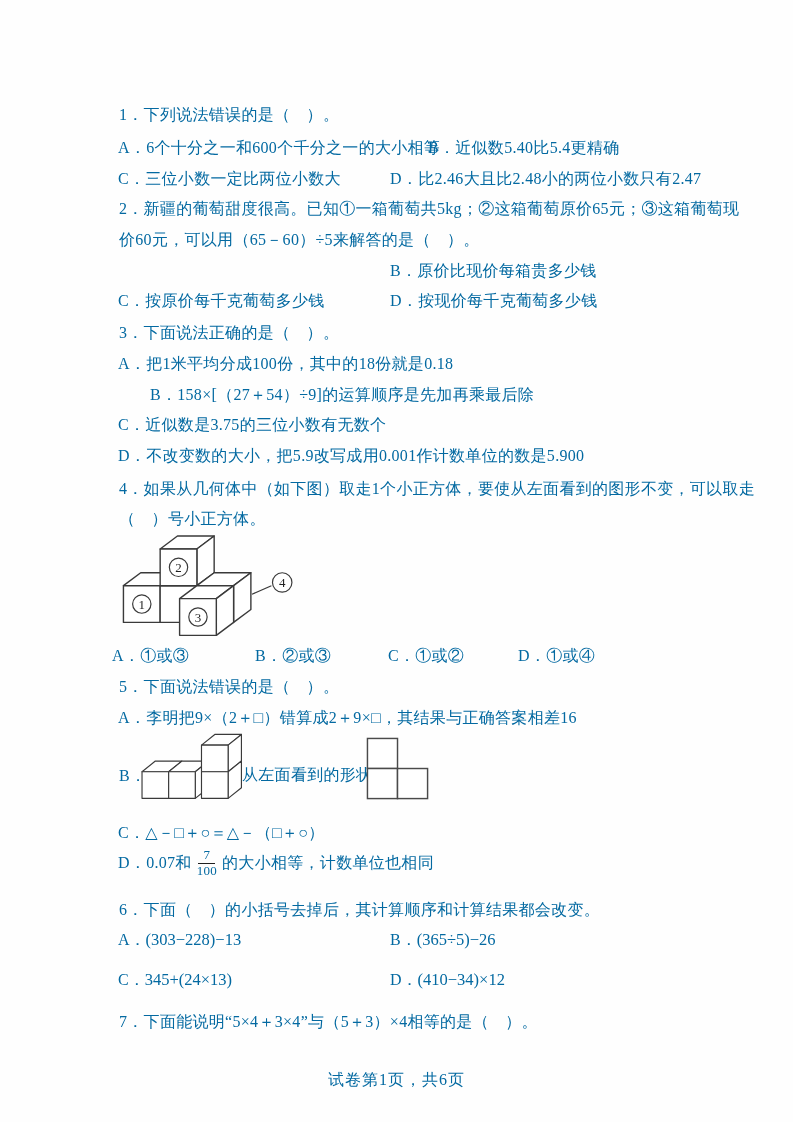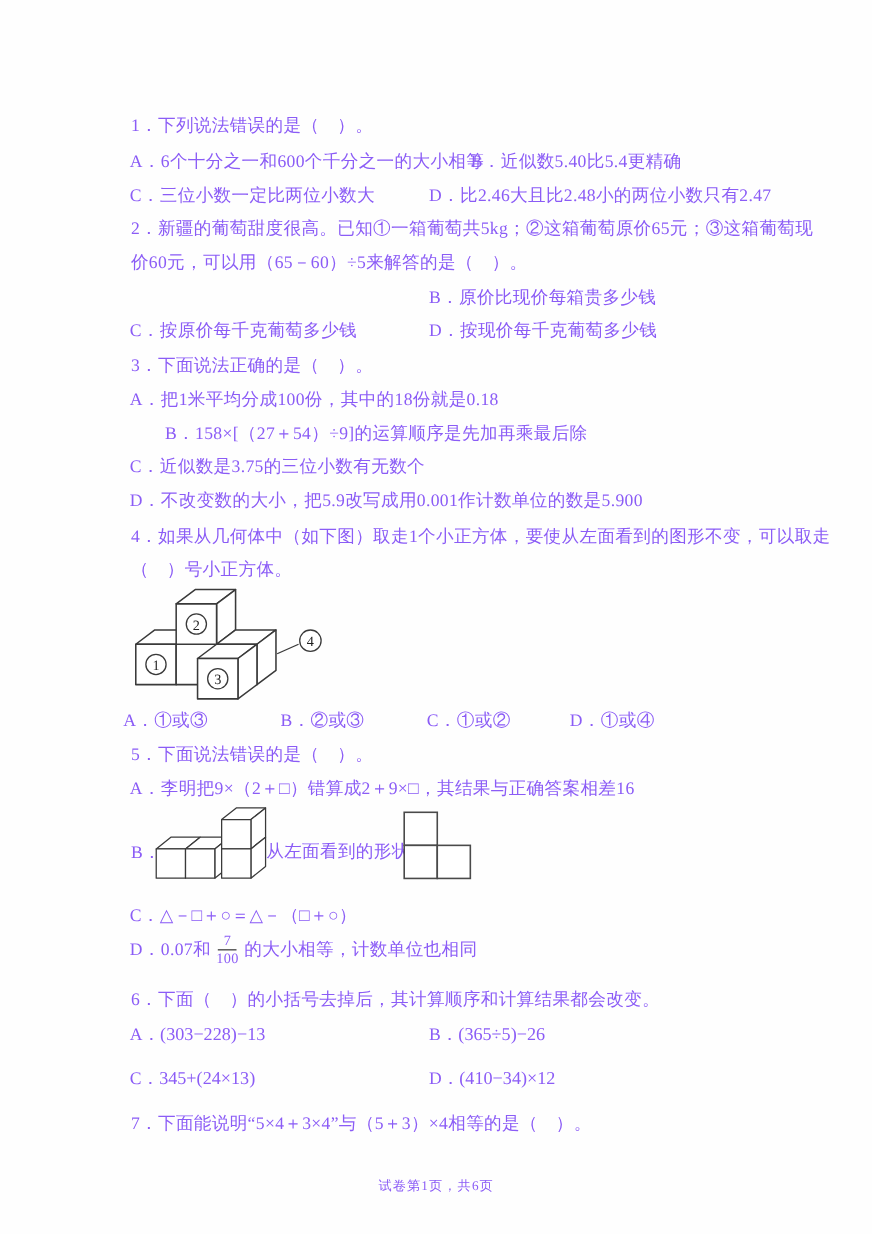--- a/index.html
+++ b/index.html
@@ -1,21 +1,21 @@
 <!DOCTYPE html>
 <html><head>
 <meta charset="utf-8">
 <style>
   html,body{margin:0;padding:0;background:#ffffff;}
   #page{
     position:relative;
     width:793px;height:1122px;
     background:#fefefe;
     font-family:"Liberation Serif","DejaVu Serif",serif;
-    color:#8b5cf6;
+    color:#0369a1;
     overflow:hidden;
   }
   .line{
     position:absolute;
     font-size:16px;
     line-height:22px;
     white-space:nowrap;
     letter-spacing:0.3px;
   }
   .mathrow{
@@ -40,21 +40,21 @@
     margin:0 4px;
     font-size:13px;
     line-height:1.15;
   }
   .frac .num{padding:0 5px;border-bottom:1.2px solid #1f1f1f;}
   .frac .den{padding:0 1px;}
   .footer{
     position:absolute;
     left:0;width:100%;
     text-align:center;
-    font-size:12px;
+    font-size:16px;
     letter-spacing:1px;
   }
   svg{position:absolute;overflow:visible;}
   svg .face{fill:#ffffff;stroke:#3a3a3a;stroke-width:1.3;stroke-linejoin:round;}
   svg .lbl{fill:#1f1f1f;font-family:"Liberation Serif","DejaVu Serif",serif;font-size:12px;}
   svg .circ{fill:#ffffff;stroke:#3a3a3a;stroke-width:1.1;}
   svg .ptr{stroke:#3a3a3a;stroke-width:1.1;}
   svg .cell{fill:#ffffff;stroke:#4a4a4a;stroke-width:1.5;}
 </style>
 </head>

